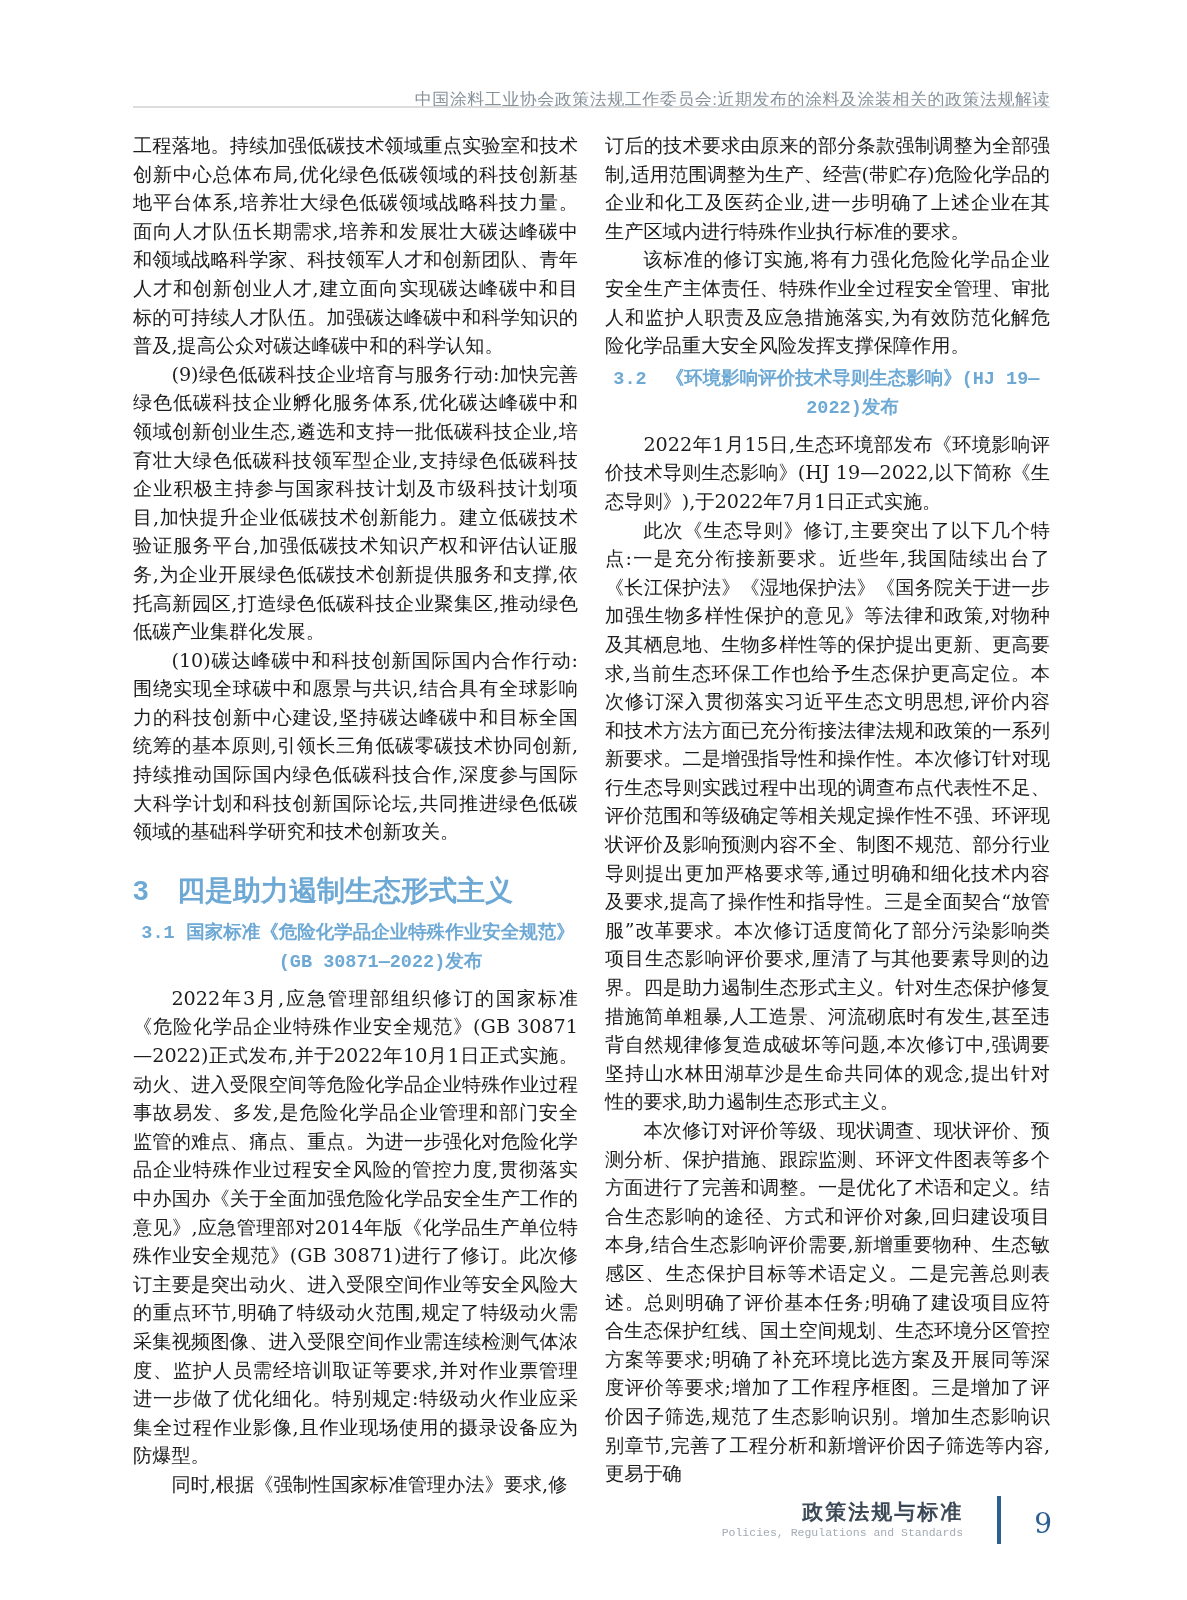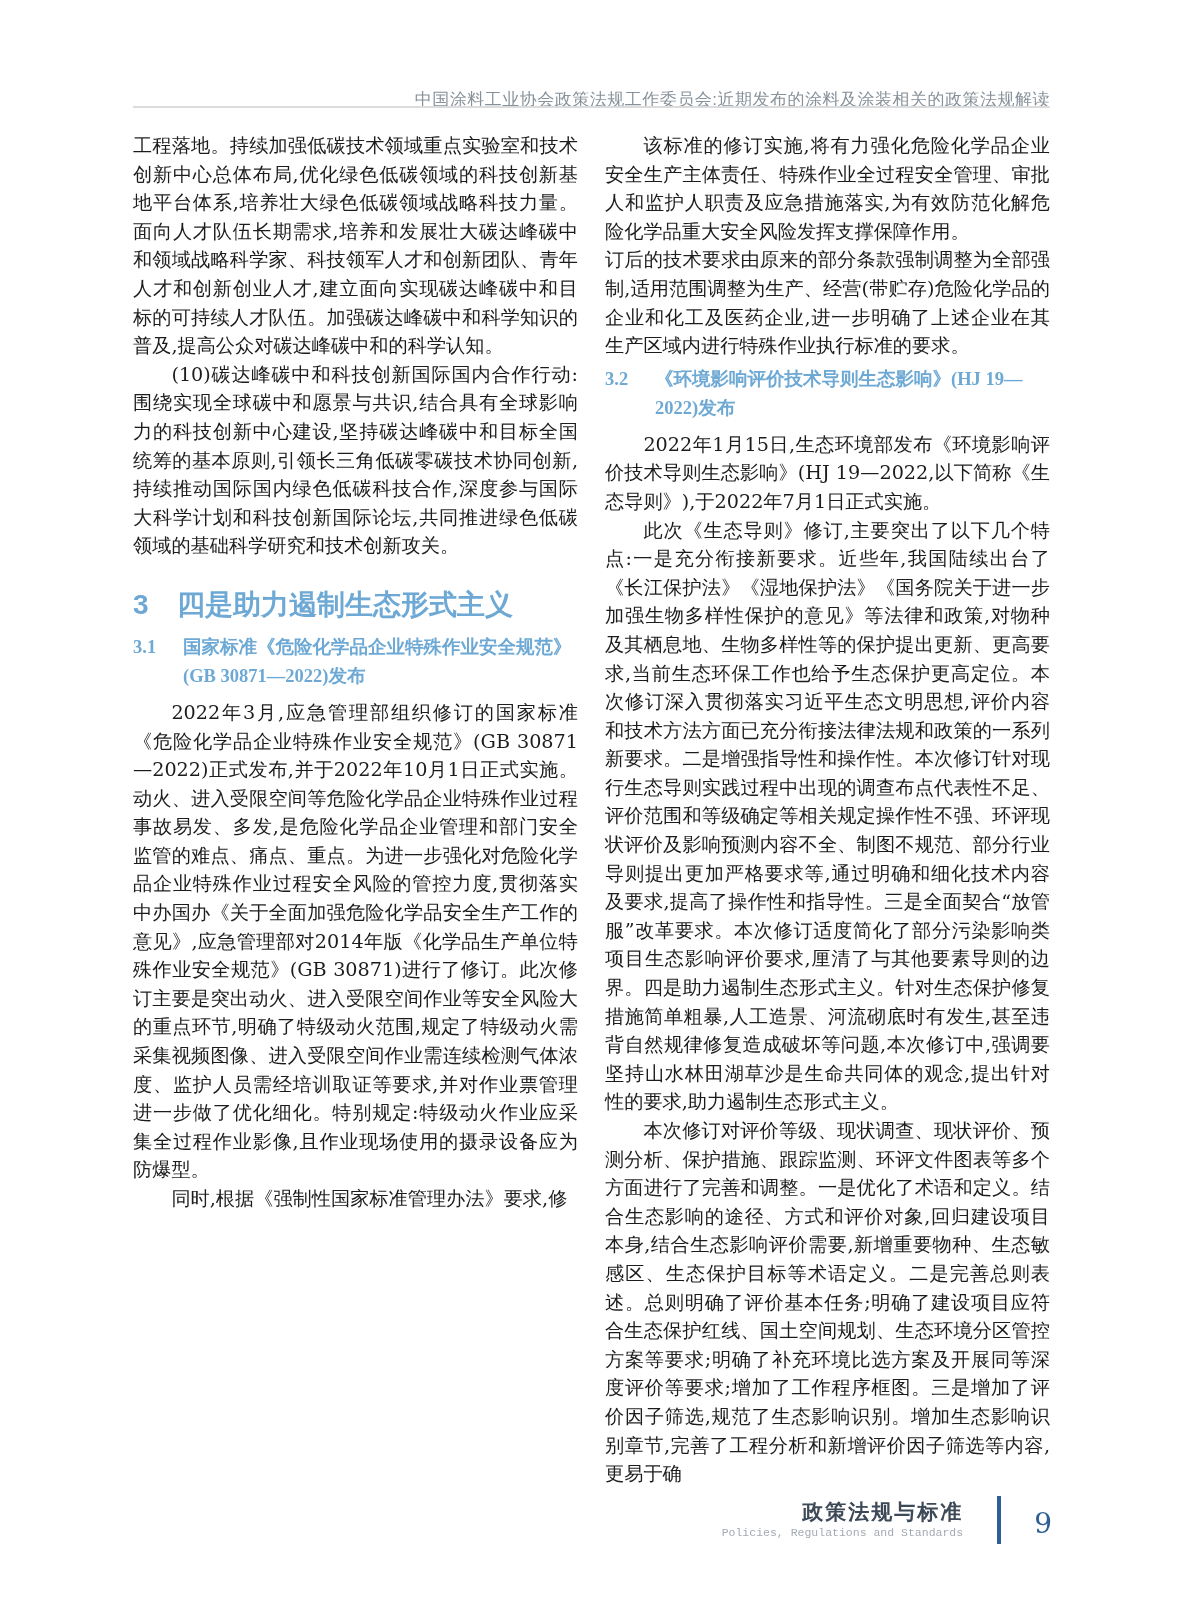--- a/index.html
+++ b/index.html
@@ -14,22 +14,22 @@
         text-align:justify;}
   .col-left{left:133px;}
   .col-right{left:605px;}
   .para{margin:0;}
   .para.indent{text-indent:2em;}
   .h2{display:flex;margin:26px 0 10px 0;color:var(--heading-blue,#6da9d4);
         font-family:"Liberation Sans","DejaVu Sans",sans-serif;font-weight:bold;
         font-size:28px;line-height:36px;text-align:left;}
   .h2 .num{flex:0 0 44px;}
   .h3{display:flex;margin:4px 0 8px 0;color:var(--heading-blue,#6da9d4);
-        font-family:Liberation Serif, serif;font-weight:bold;
-        font-size:18.5px;line-height:29px;text-align:left;}
+        font-family:Liberation Mono, monospace;font-weight:bold;
+        font-size:18.5px;line-height:29px;text-align:center;}
   .h3 .num{flex:0 0 50px;}
   .h3 .ttl{flex:1;}
   .footer{position:absolute;top:1496px;right:135px;display:flex;align-items:center;gap:24px;}
   .footer-text{text-align:right;margin-right:10px;}
   .footer-cn{font-family:"Liberation Sans","DejaVu Sans",sans-serif;font-weight:bold;
         font-size:21px;line-height:26px;color:var(--footer-dark,#3d4956);letter-spacing:2px;}
   .footer-en{font-family:Liberation Mono, monospace;
         font-size:11.5px;line-height:16px;color:#a3abb3;}
   .footer-bar{width:4px;height:48px;background:var(--footer-blue,#2e5f92);margin-right:9px;}
   .footer-num{font-family:"DejaVu Serif","Liberation Serif",serif;
@@ -38,36 +38,37 @@
 </head>
 <body>
 
 <div class="page">
 
   <div class="header-title">中国涂料工业协会政策法规工作委员会:近期发布的涂料及涂装相关的政策法规解读</div>
   <div class="header-rule"></div>
 
   <div class="col col-left">
     <p class="para">工程落地。持续加强低碳技术领域重点实验室和技术创新中心总体布局,优化绿色低碳领域的科技创新基地平台体系,培养壮大绿色低碳领域战略科技力量。面向人才队伍长期需求,培养和发展壮大碳达峰碳中和领域战略科学家、科技领军人才和创新团队、青年人才和创新创业人才,建立面向实现碳达峰碳中和目标的可持续人才队伍。加强碳达峰碳中和科学知识的普及,提高公众对碳达峰碳中和的科学认知。</p>
+    <p class="para indent">(9)绿色低碳科技企业培育与服务行动:加快完善绿色低碳科技企业孵化服务体系,优化碳达峰碳中和领域创新创业生态,遴选和支持一批低碳科技企业,培育壮大绿色低碳科技领军型企业,支持绿色低碳科技企业积极主持参与国家科技计划及市级科技计划项目,加快提升企业低碳技术创新能力。建立低碳技术验证服务平台,加强低碳技术知识产权和评估认证服务,为企业开展绿色低碳技术创新提供服务和支撑,依托高新园区,打造绿色低碳科技企业聚集区,推动绿色低碳产业集群化发展。</p>
     <p class="para indent">(10)碳达峰碳中和科技创新国际国内合作行动:围绕实现全球碳中和愿景与共识,结合具有全球影响力的科技创新中心建设,坚持碳达峰碳中和目标全国统筹的基本原则,引领长三角低碳零碳技术协同创新,持续推动国际国内绿色低碳科技合作,深度参与国际大科学计划和科技创新国际论坛,共同推进绿色低碳领域的基础科学研究和技术创新攻关。</p>
     <div class="h2">
       <span class="num">3</span>
       <span class="ttl">四是助力遏制生态形式主义</span>
     </div>
     <div class="h3">
       <span class="num">3.1</span>
       <span class="ttl">国家标准《危险化学品企业特殊作业安全规范》(GB 30871—2022)发布</span>
     </div>
     <p class="para indent">2022年3月,应急管理部组织修订的国家标准《危险化学品企业特殊作业安全规范》(GB 30871—2022)正式发布,并于2022年10月1日正式实施。动火、进入受限空间等危险化学品企业特殊作业过程事故易发、多发,是危险化学品企业管理和部门安全监管的难点、痛点、重点。为进一步强化对危险化学品企业特殊作业过程安全风险的管控力度,贯彻落实中办国办《关于全面加强危险化学品安全生产工作的意见》,应急管理部对2014年版《化学品生产单位特殊作业安全规范》(GB 30871)进行了修订。此次修订主要是突出动火、进入受限空间作业等安全风险大的重点环节,明确了特级动火范围,规定了特级动火需采集视频图像、进入受限空间作业需连续检测气体浓度、监护人员需经培训取证等要求,并对作业票管理进一步做了优化细化。特别规定:特级动火作业应采集全过程作业影像,且作业现场使用的摄录设备应为防爆型。</p>
     <p class="para indent">同时,根据《强制性国家标准管理办法》要求,修</p>
   </div>
 
   <div class="col col-right">
+    <p class="para">订后的技术要求由原来的部分条款强制调整为全部强制,适用范围调整为生产、经营(带贮存)危险化学品的企业和化工及医药企业,进一步明确了上述企业在其生产区域内进行特殊作业执行标准的要求。</p>
     <p class="para indent">该标准的修订实施,将有力强化危险化学品企业安全生产主体责任、特殊作业全过程安全管理、审批人和监护人职责及应急措施落实,为有效防范化解危险化学品重大安全风险发挥支撑保障作用。</p>
-    <p class="para">订后的技术要求由原来的部分条款强制调整为全部强制,适用范围调整为生产、经营(带贮存)危险化学品的企业和化工及医药企业,进一步明确了上述企业在其生产区域内进行特殊作业执行标准的要求。</p>
     <div class="h3">
       <span class="num">3.2</span>
       <span class="ttl">《环境影响评价技术导则生态影响》(HJ 19—2022)发布</span>
     </div>
     <p class="para indent">2022年1月15日,生态环境部发布《环境影响评价技术导则生态影响》(HJ 19—2022,以下简称《生态导则》),于2022年7月1日正式实施。</p>
     <p class="para indent">此次《生态导则》修订,主要突出了以下几个特点:一是充分衔接新要求。近些年,我国陆续出台了《长江保护法》《湿地保护法》《国务院关于进一步加强生物多样性保护的意见》等法律和政策,对物种及其栖息地、生物多样性等的保护提出更新、更高要求,当前生态环保工作也给予生态保护更高定位。本次修订深入贯彻落实习近平生态文明思想,评价内容和技术方法方面已充分衔接法律法规和政策的一系列新要求。二是增强指导性和操作性。本次修订针对现行生态导则实践过程中出现的调查布点代表性不足、评价范围和等级确定等相关规定操作性不强、环评现状评价及影响预测内容不全、制图不规范、部分行业导则提出更加严格要求等,通过明确和细化技术内容及要求,提高了操作性和指导性。三是全面契合“放管服”改革要求。本次修订适度简化了部分污染影响类项目生态影响评价要求,厘清了与其他要素导则的边界。四是助力遏制生态形式主义。针对生态保护修复措施简单粗暴,人工造景、河流砌底时有发生,甚至违背自然规律修复造成破坏等问题,本次修订中,强调要坚持山水林田湖草沙是生命共同体的观念,提出针对性的要求,助力遏制生态形式主义。</p>
     <p class="para indent">本次修订对评价等级、现状调查、现状评价、预测分析、保护措施、跟踪监测、环评文件图表等多个方面进行了完善和调整。一是优化了术语和定义。结合生态影响的途径、方式和评价对象,回归建设项目本身,结合生态影响评价需要,新增重要物种、生态敏感区、生态保护目标等术语定义。二是完善总则表述。总则明确了评价基本任务;明确了建设项目应符合生态保护红线、国土空间规划、生态环境分区管控方案等要求;明确了补充环境比选方案及开展同等深度评价等要求;增加了工作程序框图。三是增加了评价因子筛选,规范了生态影响识别。增加生态影响识别章节,完善了工程分析和新增评价因子筛选等内容,更易于确</p>
   </div>
 
   <div class="footer">

